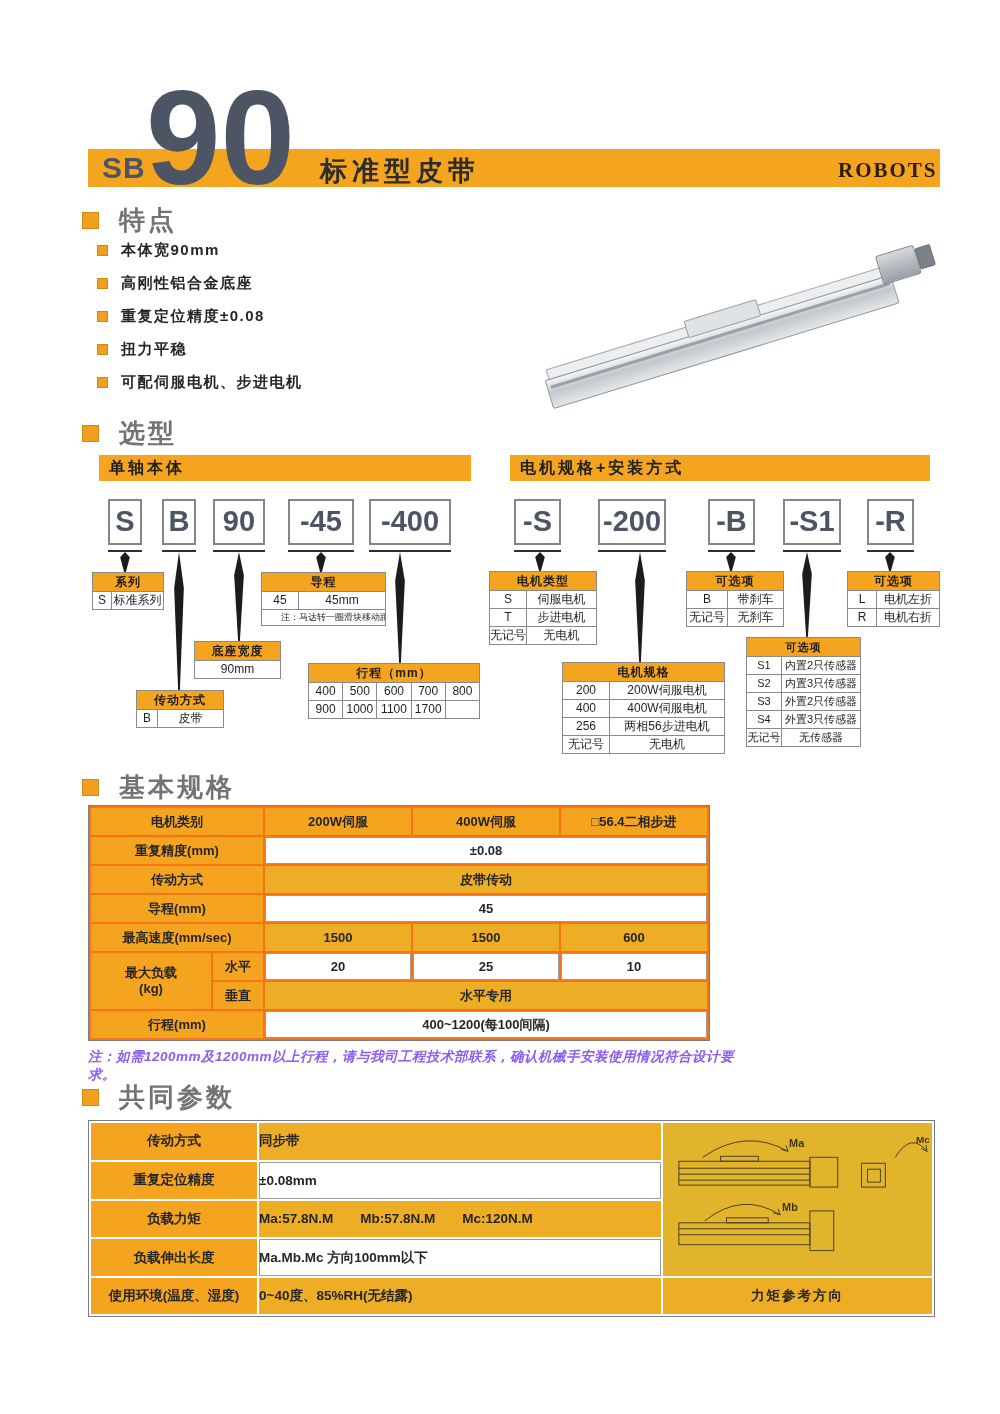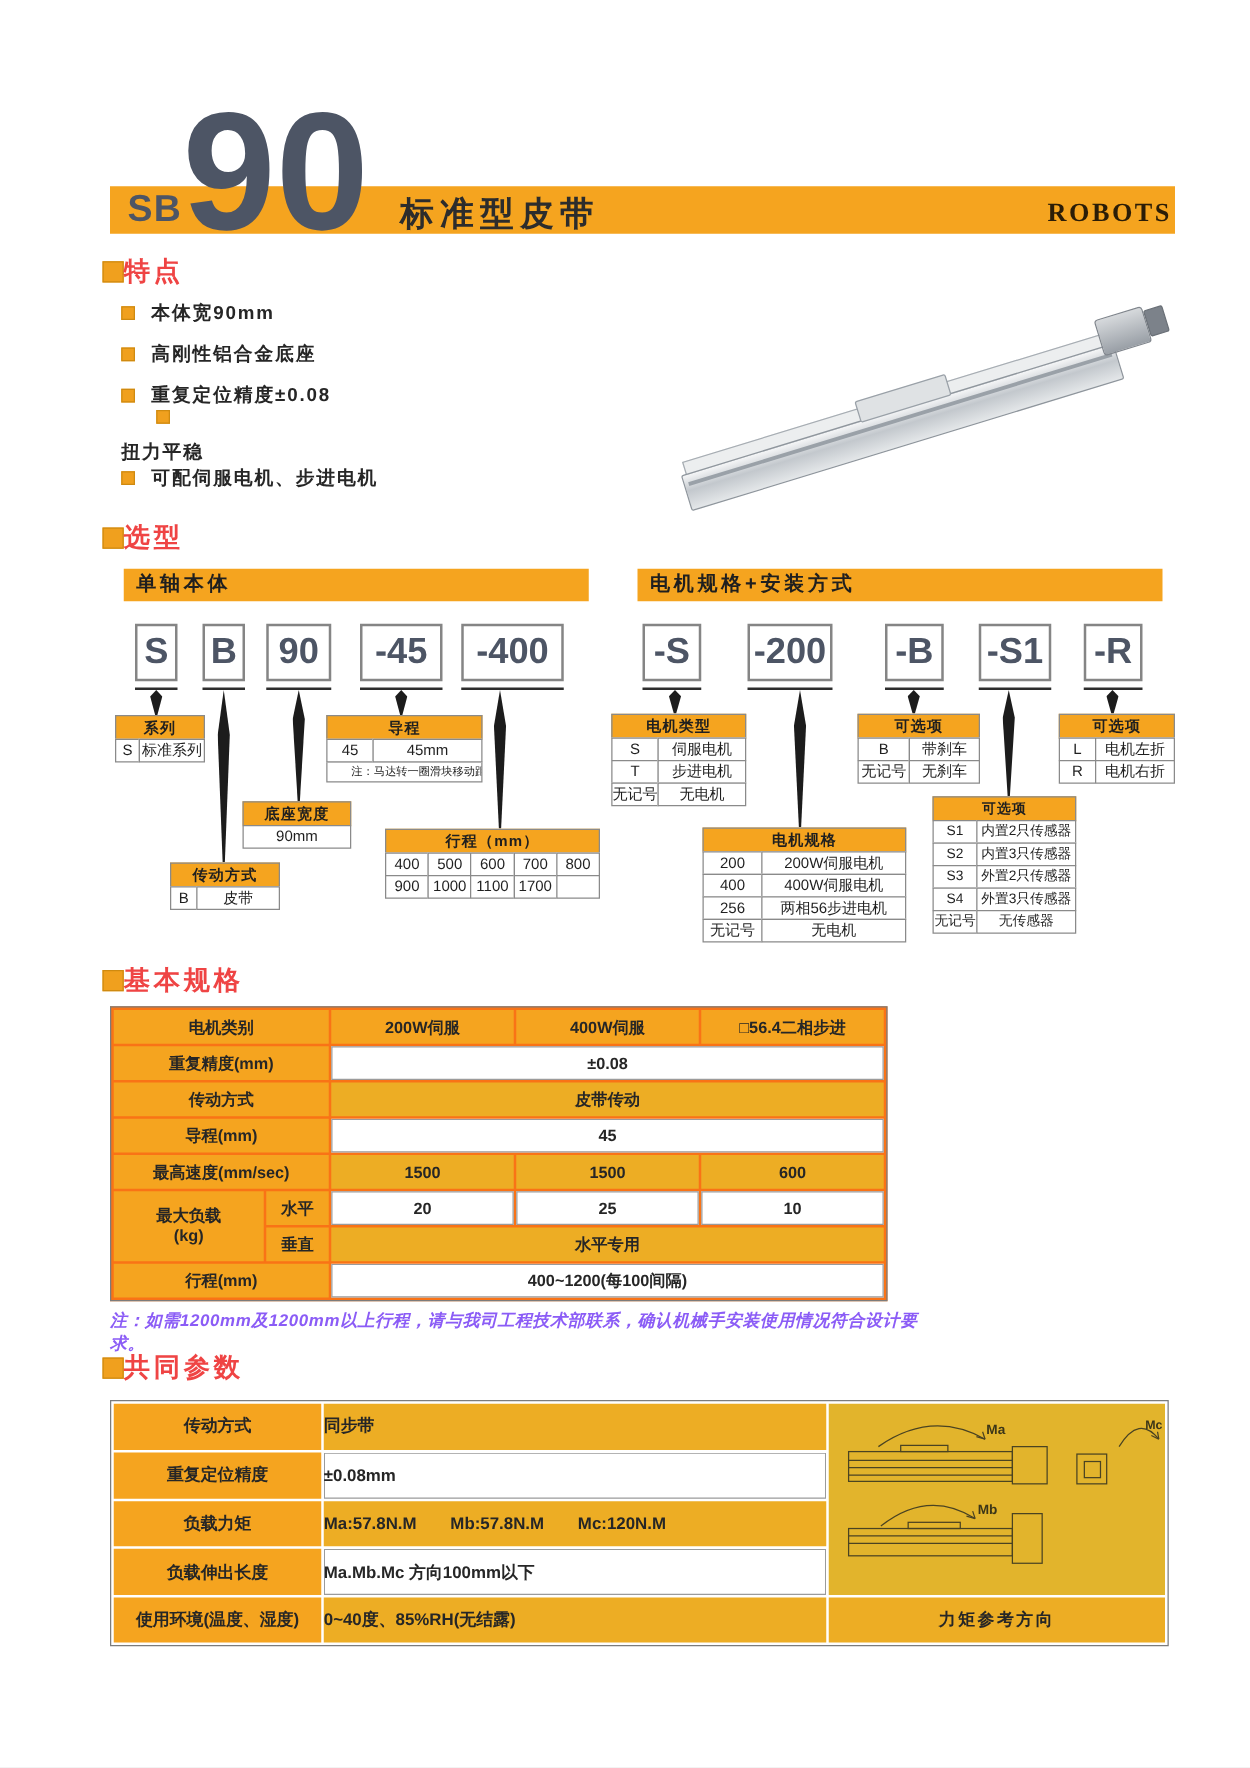--- a/index.html
+++ b/index.html
@@ -10,21 +10,21 @@
           --o1:#F5A41F; --o2:#EDAD24; --gold:#E2B42C; --slate:#4D5565; --ink:#262626; }
 
   
   .banner { position:absolute; left:88px; top:149px; width:852px; height:38px; background:var(--o1); }
   .sb { position:absolute; left:102px; top:151px; font-size:30px; font-weight:bold; color:var(--slate); letter-spacing:1px; }
   .big90 { position:absolute; left:146px; top:88px; height:100px; line-height:100px; font-size:134px; font-weight:bold; color:var(--slate); }
   .subtitle { position:absolute; left:320px; top:153px; font-size:27px; font-weight:bold; color:#2c2c2c; letter-spacing:5px; }
   .robots { position:absolute; left:838px; top:158px; font-family:"Liberation Serif","DejaVu Serif",serif; font-size:21px; font-weight:bold; color:#2b1d07; letter-spacing:2px; }
 
   
-  .sec-head { position:absolute; display:flex; align-items:center; gap:0; font-size:21px; font-weight:bold; color:#ef4444; letter-spacing:3px; }
+  .sec-head { position:absolute; display:flex; align-items:center; gap:20px; font-size:26px; font-weight:bold; color:#737373; letter-spacing:3px; }
   .sq { width:17px; height:17px; background:#F0A01E; border:1px solid #cf8a10; }
 
   
   .feat { position:absolute; left:97px; display:flex; align-items:center; gap:13px; font-size:15px; font-weight:bold; color:#262626; letter-spacing:1.5px; }
   .dot { width:11px; height:11px; background:#F0A01E; border:1px solid #cf8a10; flex:0 0 auto; }
 
   
   .photo { position:absolute; left:535px; top:228px; width:420px; height:185px; }
   .rail-group { position:absolute; left:12px; top:128px; width:372px; height:64px; transform:rotate(-17deg); transform-origin:0 50%; }
   .rail-top { position:absolute; left:4px; top:14px; width:356px; height:12px; background:#eceeef; border:1px solid #a7adb3; }
@@ -85,21 +85,21 @@
       <span>本体宽90mm</span>
     </div>
   <div class="feat" style="top:274px;">
       <span class="dot"></span>
       <span>高刚性铝合金底座</span>
     </div>
   <div class="feat" style="top:307px;">
       <span class="dot"></span>
       <span>重复定位精度±0.08</span>
     </div>
-  <div class="feat" style="top:328px;flex-direction:column;">
+  <div class="feat" style="top:340px;">
       <span class="dot"></span>
       <span>扭力平稳</span>
     </div>
   <div class="feat" style="top:373px;">
       <span class="dot"></span>
       <span>可配伺服电机、步进电机</span>
     </div>
 
   <div class="photo">
     <div class="rail-group">

